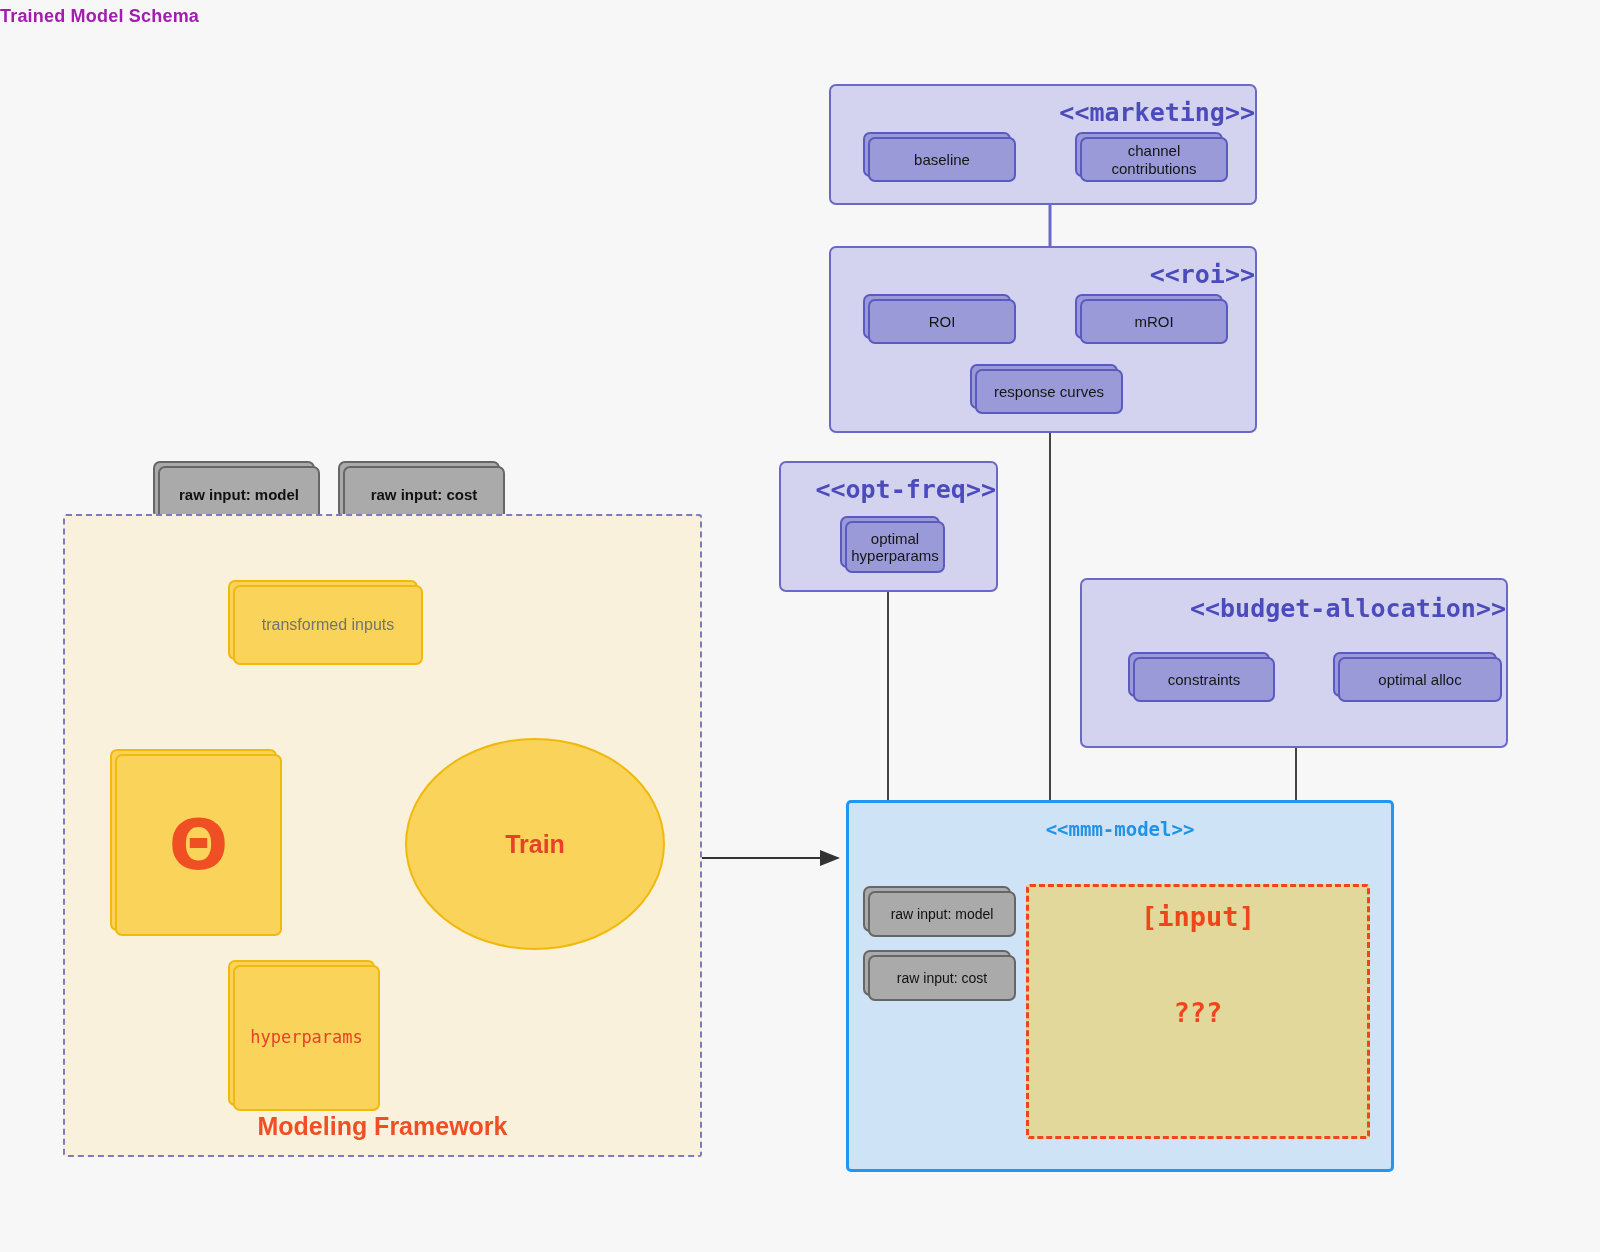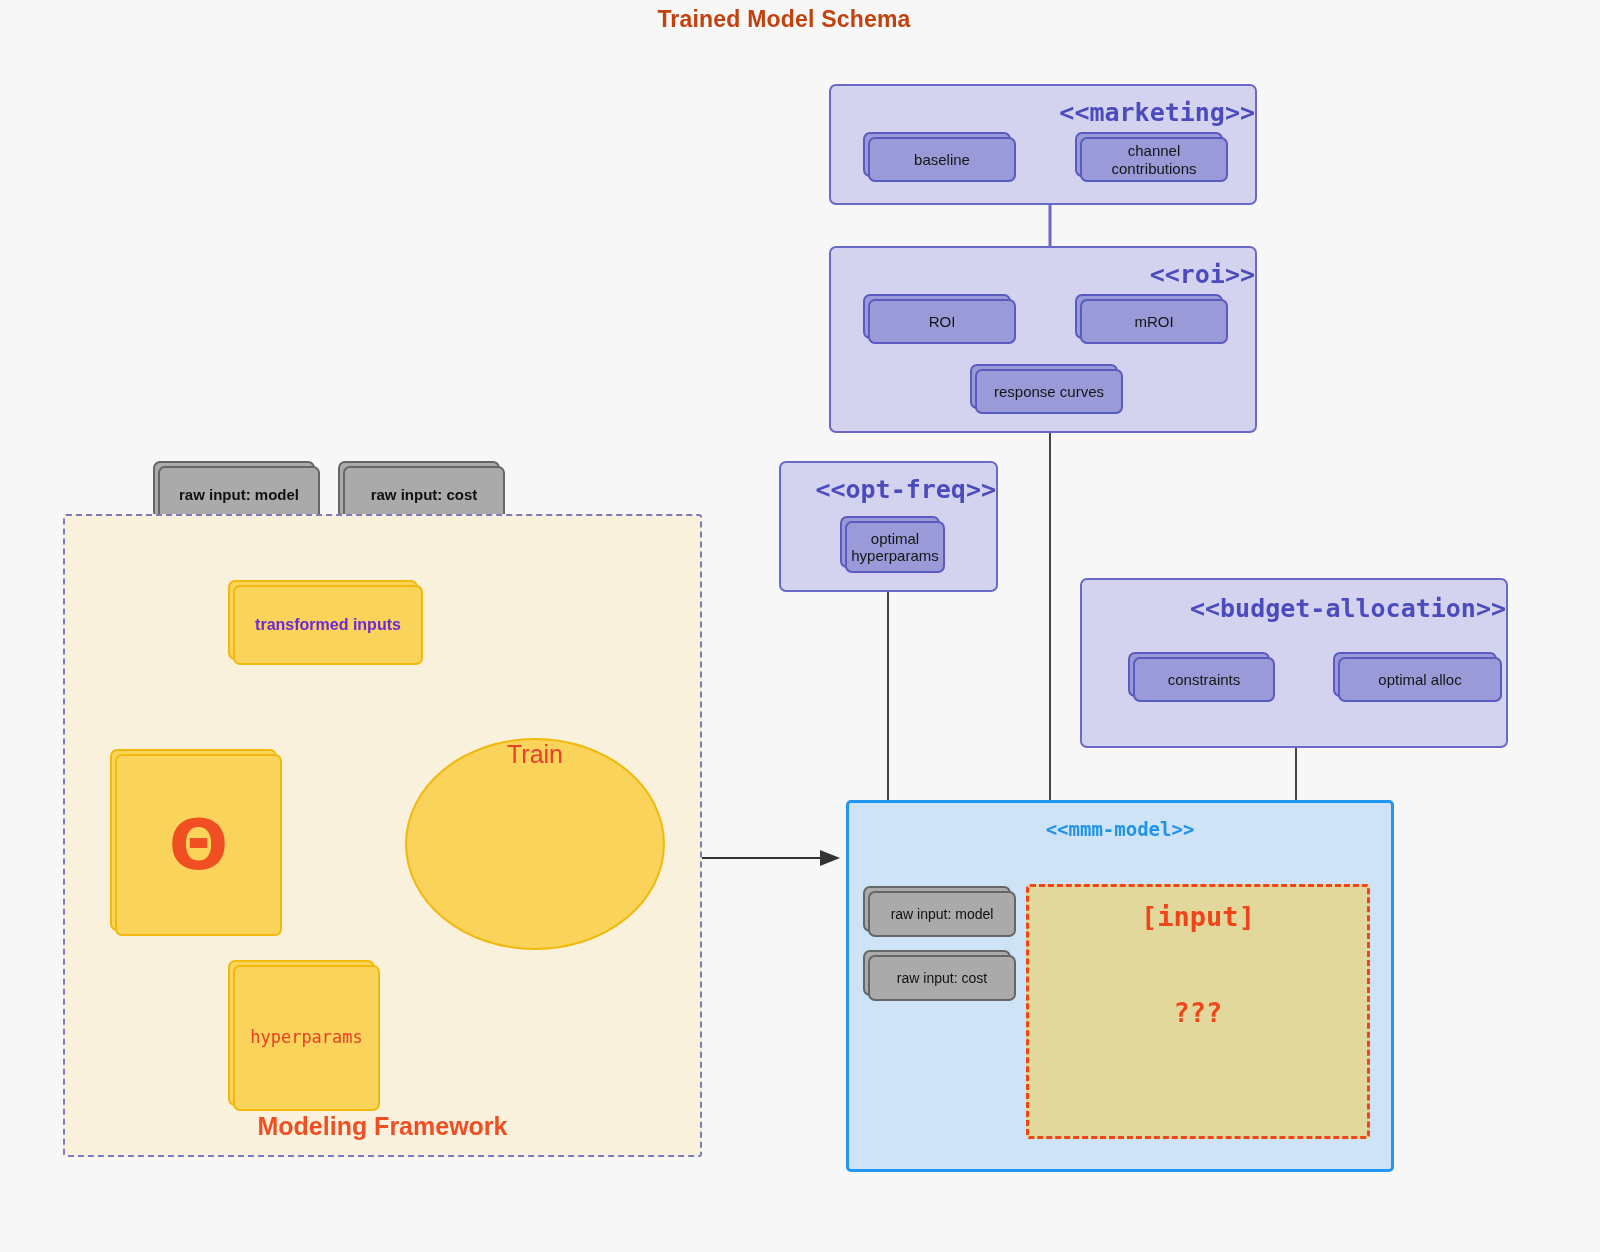--- a/index.html
+++ b/index.html
@@ -18,24 +18,24 @@
     position: absolute;
     left: 0; top: 0;
     width: 1600px;
     height: 1252px;
   }
   .abs { position: absolute; box-sizing: border-box; }
 
   
   .title {
     top: 6px; left: 0; width: 1568px;
-    text-align: center;
-    font-size: 23px;
-    font-weight: bold;
-    color: #c2410c;
+    text-align: left;
+    font-size: 18px;
+    font-weight: bold;
+    color: #a21caf;
     letter-spacing: 0.2px;
   }
 
   
   .pkg {
     background: #d3d3ef;
     border: 2px solid #6a6ac6;
     border-radius: 7px;
   }
   .pkg-title {
@@ -103,41 +103,41 @@
     width: 100%;
     left: 0;
   }
   .yellow-label {
     color: #e8402a;
     font-family: "DejaVu Sans Mono", monospace;
     font-size: 17px;
     font-weight: normal;
   }
   .yellow-label-sans {
-    color: #6d28d9;
+    color: #737373;
     font-family: "Liberation Sans", sans-serif;
     font-size: 16px;
-    font-weight: bold;
+    font-weight: normal;
   }
   .theta {
     font-size: 70px;
     font-weight: bold;
     color: #f04e23;
     font-family: "DejaVu Sans", sans-serif;
     line-height: 1;
   }
   .ellipse {
     border-radius: 50%;
     background: #fad35a;
     border: 2px solid #f0b90b;
     display: flex;
-    align-items: flex-start;
+    align-items: center;
     justify-content: center;
     font-size: 25px;
-    font-weight: normal;
+    font-weight: bold;
     color: #e8402a;
   }
 
   
   .mmm {
     background: #cee3f6;
     border: 3px solid #2196f3;
     border-radius: 5px;
   }
   .mmm-title {

